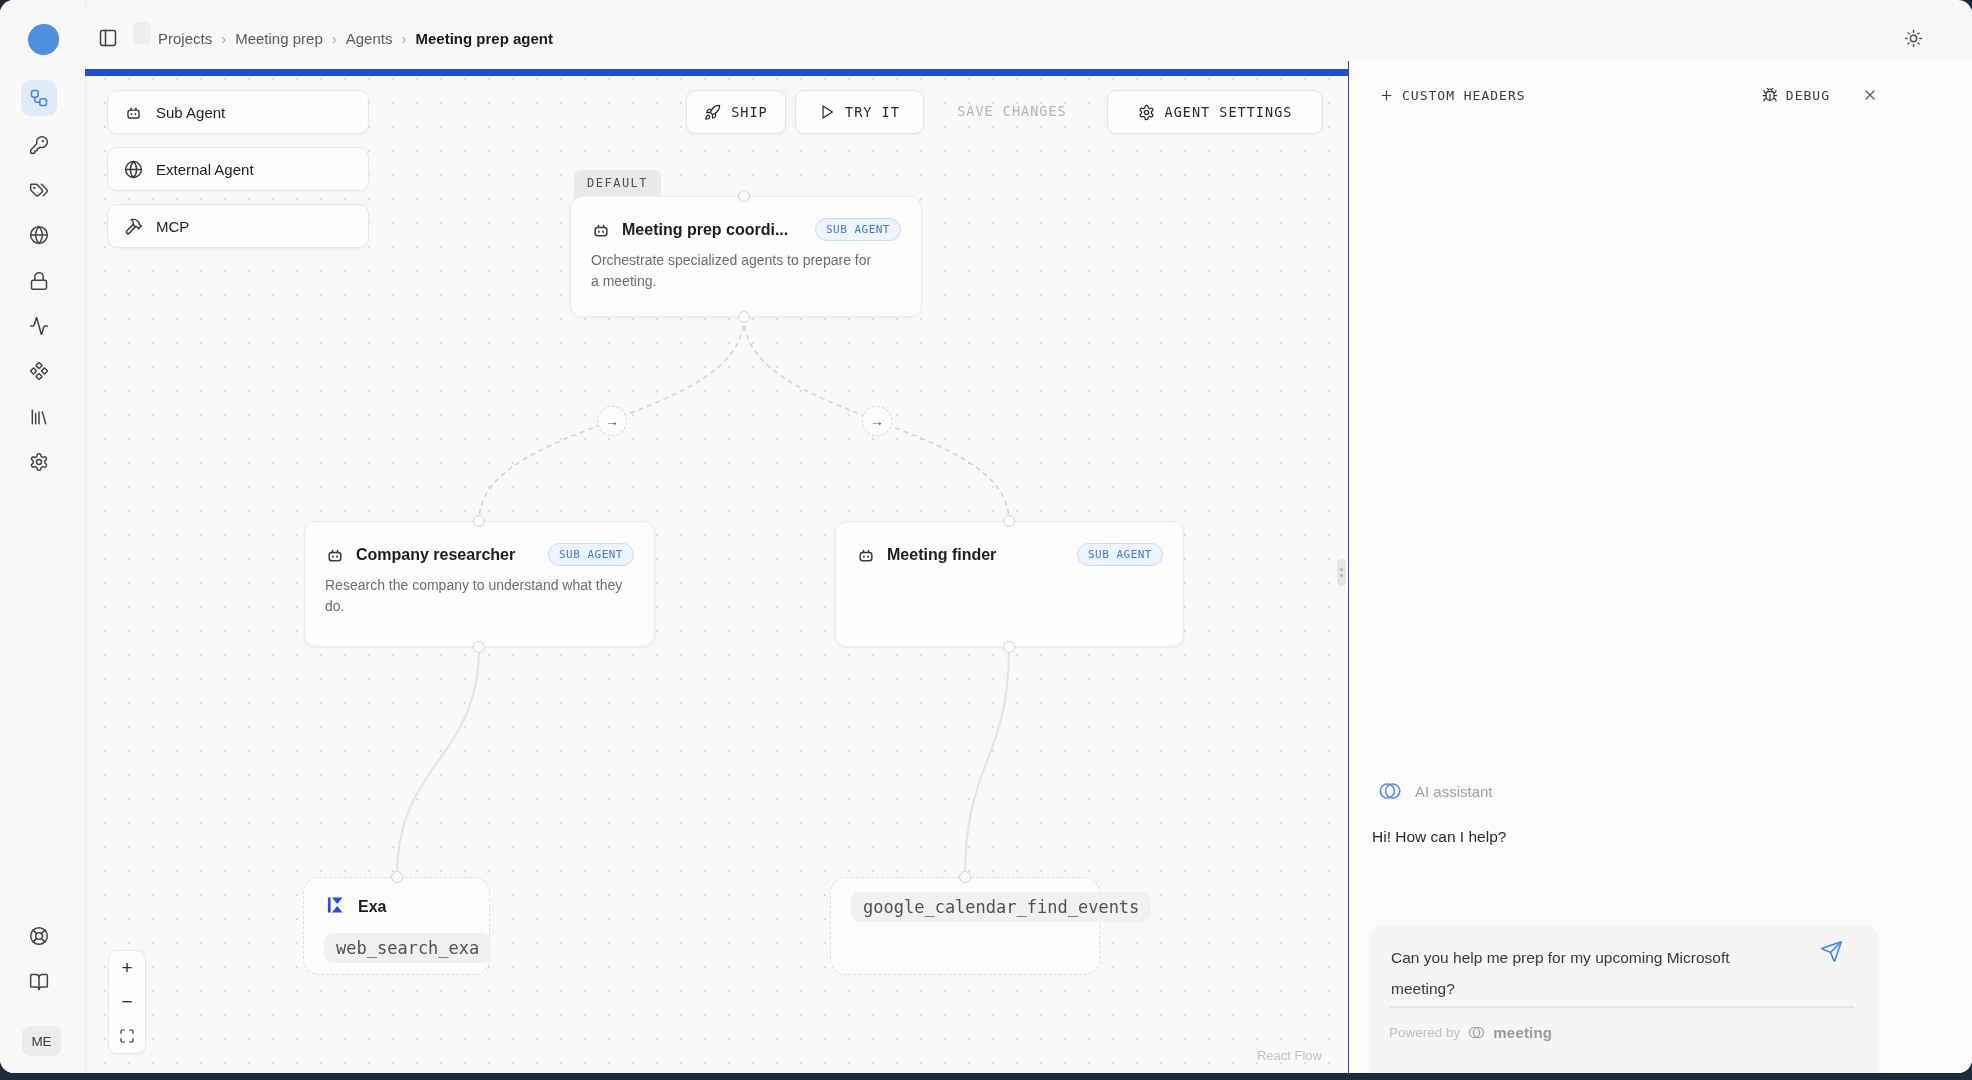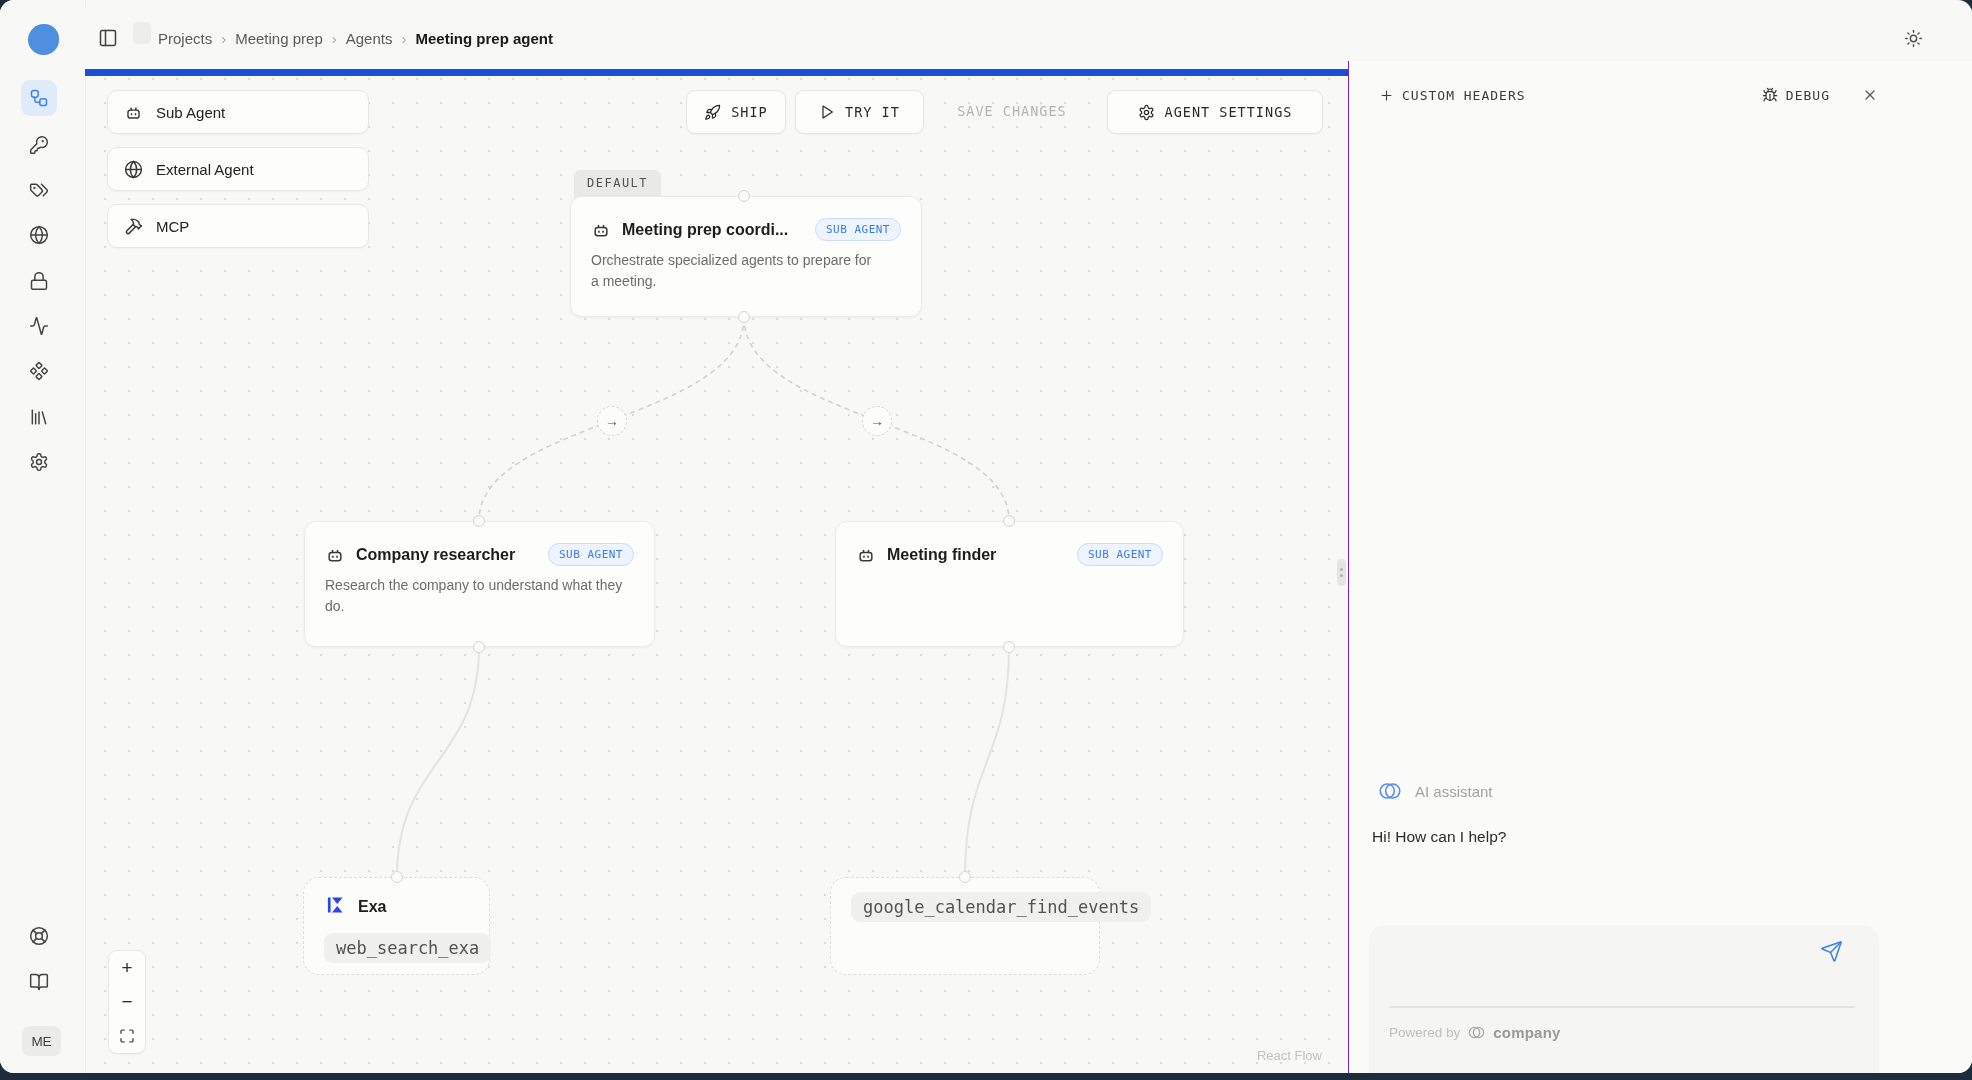--- a/index.html
+++ b/index.html
@@ -402,33 +402,34 @@
             <circle cx="9.5" cy="12" r="6.5"></circle>
             <circle cx="14.5" cy="12" r="6.5"></circle>
           </svg>
         </span>
       <span style="font-size:15px;color:#a3a3a1;">AI assistant</span>
     </div>
 
     <div class="abs" style="left:23px;top:767px;font-size:15.5px;color:#2b2b29;">Hi! How can I help?</div>
 
     <div class="chatcard">
+      <div class="abs" style="left:22px;top:17px;width:400px;font-size:15.5px;line-height:31px;color:#3a3a38;">Can you help me prep for my upcoming Microsoft meeting?</div>
       <div class="abs" style="right:36px;top:15px;width:23px;height:23px;color:#3b82f6;cursor:pointer;">
           <svg class="ic" width="23" height="23" viewBox="0 0 24 24" style="stroke-width:1.6;">
             <path d="M14.536 21.686a.5.5 0 0 0 .937-.024l6.5-19a.496.496 0 0 0-.635-.635l-19 6.5a.5.5 0 0 0-.024.937l7.93 3.18a2 2 0 0 1 1.112 1.11z"></path>
             <path d="m21.854 2.147-10.94 10.939"></path>
           </svg>
         </div>
       <div class="abs" style="left:20px;right:24px;top:81px;border-top:2px solid #e4e4e2;border-radius:2px;"></div>
       <div class="abs" style="left:20px;top:98px;display:flex;align-items:center;gap:7px;">
         <span style="font-size:13.5px;color:#bfbfbd;">Powered by</span>
         <span style="color:#a8a8a6;">
             <svg class="ic" width="19" height="19" viewBox="0 0 24 24" style="stroke-width:1.6;">
               <circle cx="9.5" cy="12" r="6.5"></circle>
               <circle cx="14.5" cy="12" r="6.5"></circle>
             </svg>
           </span>
-        <span style="font-size:15px;color:#9a9a98;font-weight:700;letter-spacing:.2px;">company</span>
+        <span style="font-size:15px;color:#9a9a98;font-weight:700;letter-spacing:.2px;">meeting</span>
       </div>
     </div>
   </div>
 
 </div>
 
 </body></html>

